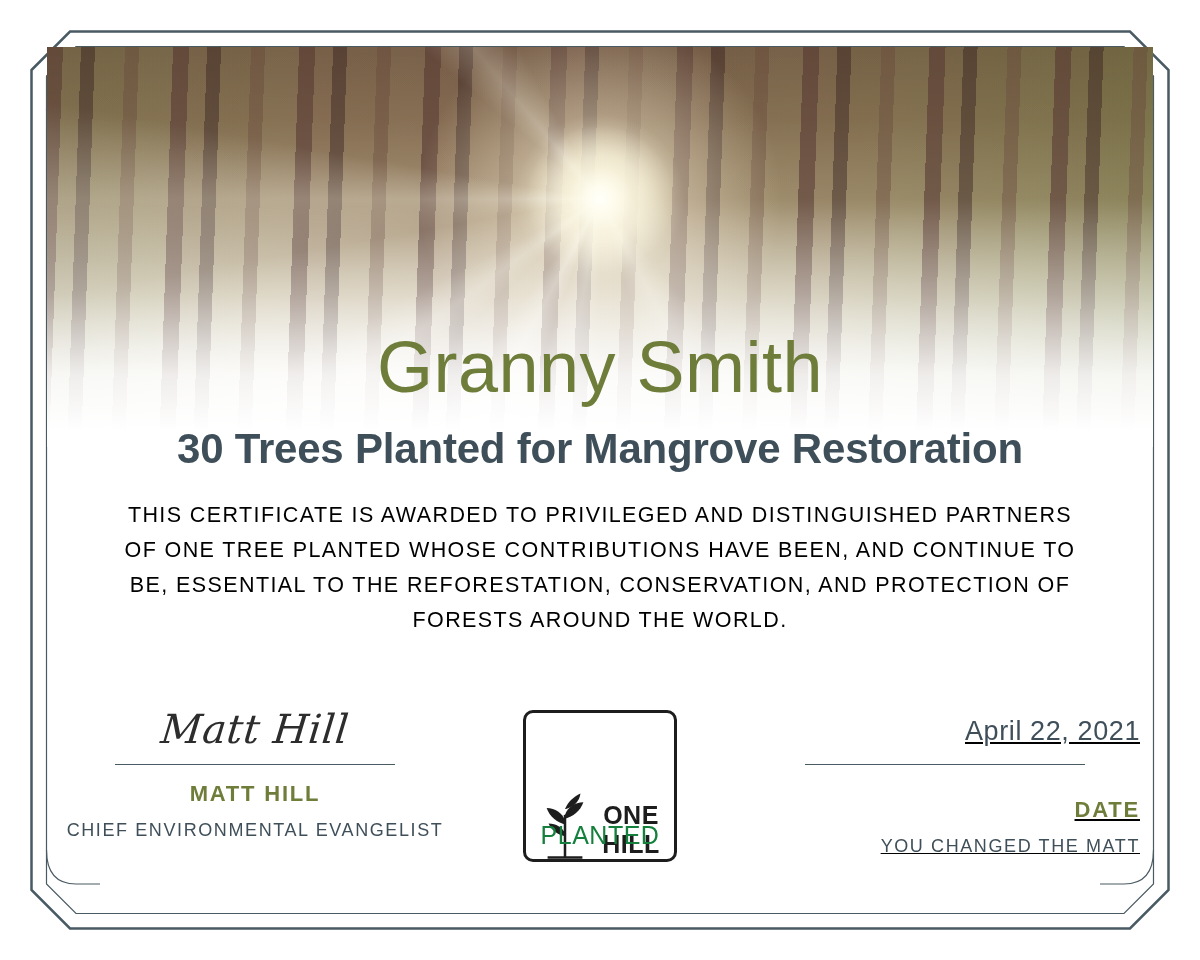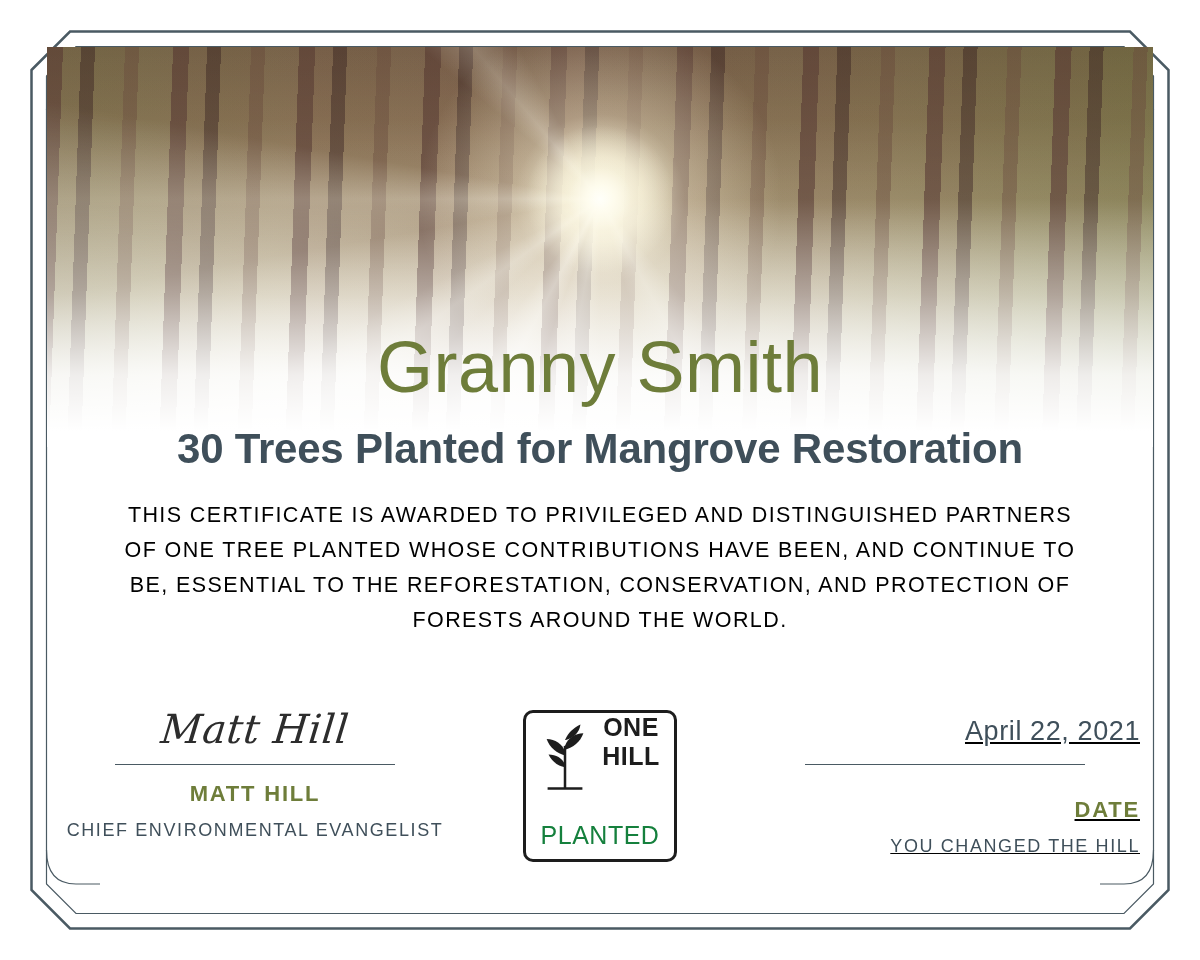--- a/index.html
+++ b/index.html
@@ -227,21 +227,21 @@
     height: 152px;
     border: 3px solid #1d1d1d;
     border-radius: 10px;
     background: #ffffff;
     box-sizing: border-box;
   }
   .logo-inner {
     position: absolute;
     inset: 0;
     display: flex;
-    align-items: flex-start;
+    align-items: flex-end;
   }
   .logo-tree {
     width: 58px;
     margin-left: 10px;
     flex: 0 0 auto;
   }
   .logo-words {
     flex: 1;
     padding-right: 6px;
     text-align: center;
@@ -319,17 +319,17 @@
           <div>HILL</div>
         </div>
       </div>
       <div class="logo-planted">PLANTED</div>
     </div>
 
     <div class="date-col">
       <div class="date-value">April 22, 2021</div>
       <div class="rule"></div>
       <div class="date-label">DATE</div>
-      <div class="date-sub">YOU CHANGED THE HILL</div>
+      <div class="date-sub">YOU CHANGED THE MATT</div>
     </div>
 
   </div>
 </div>
 
 </body></html>

